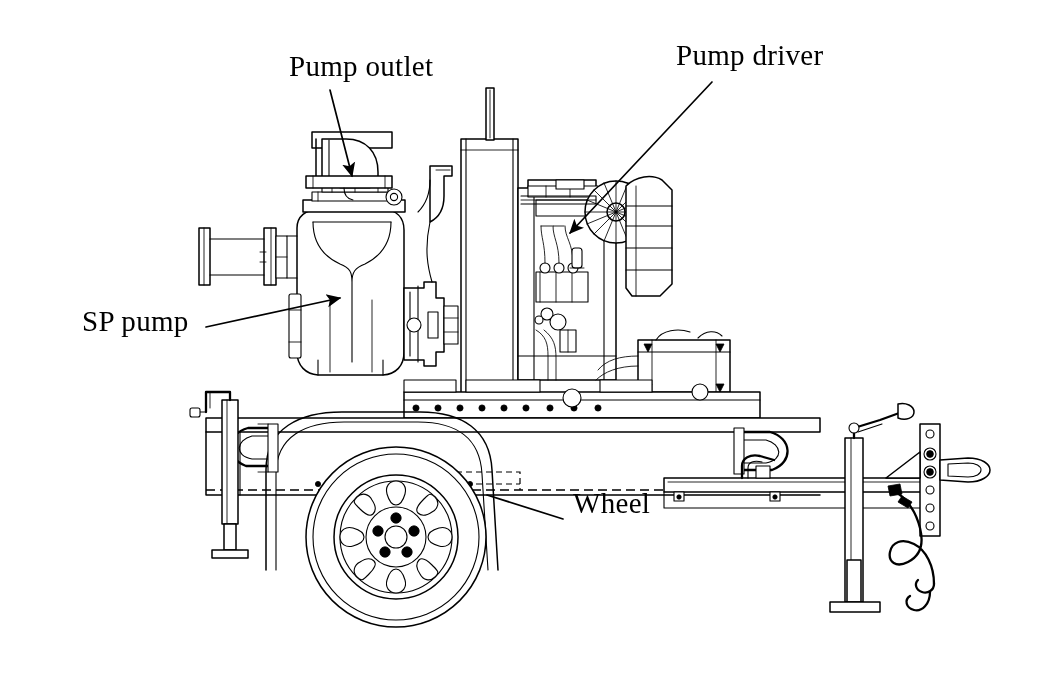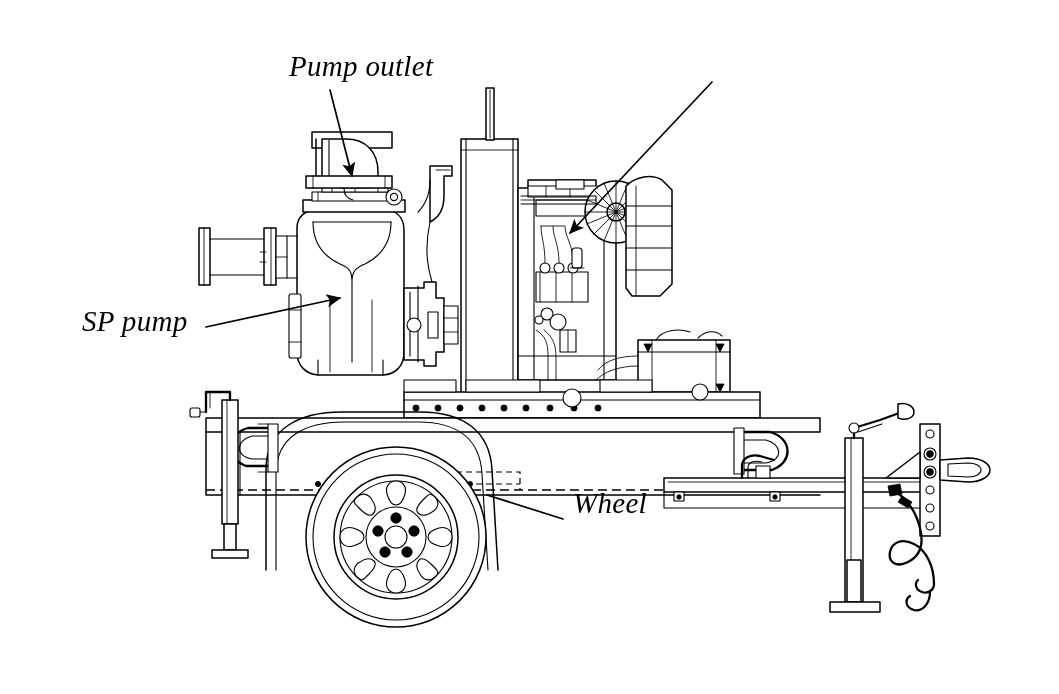--- a/index.html
+++ b/index.html
@@ -10,21 +10,20 @@
   }
   body {
     font-family: "Liberation Serif", "DejaVu Serif", serif;
   }
   #diagram-root {
     position: relative;
     width: 1059px;
     height: 694px;
     background: #ffffff;
     overflow: hidden;
-    font-style: italic;
   }
   #diagram-svg {
     position: absolute;
     left: 0;
     top: 0;
     width: 1059px;
     height: 694px;
     display: block;
   }
   .ln {
@@ -495,18 +494,19 @@
       <path class="leader" d="M330,90 L352,176" marker-end="url(#arrowFilled)"></path>
       <path class="leader" d="M712,82 L570,233" marker-end="url(#arrowFilled)"></path>
       <path class="leader" d="M206,327 L340,298" marker-end="url(#arrowFilled)"></path>
       <path class="leader" d="M563,519 L487,495"></path>
     </g>
 
   </svg>
 
   <div class="callout-text" id="label-pump-outlet">Pump outlet</div>
 
+  <div class="callout-text" id="label-pump-driver">Pump driver</div>
 
   <div class="callout-text" id="label-sp-pump">SP pump</div>
 
   <div class="callout-text" id="label-wheel">Wheel</div>
 
 </div>
 
 </body></html>

